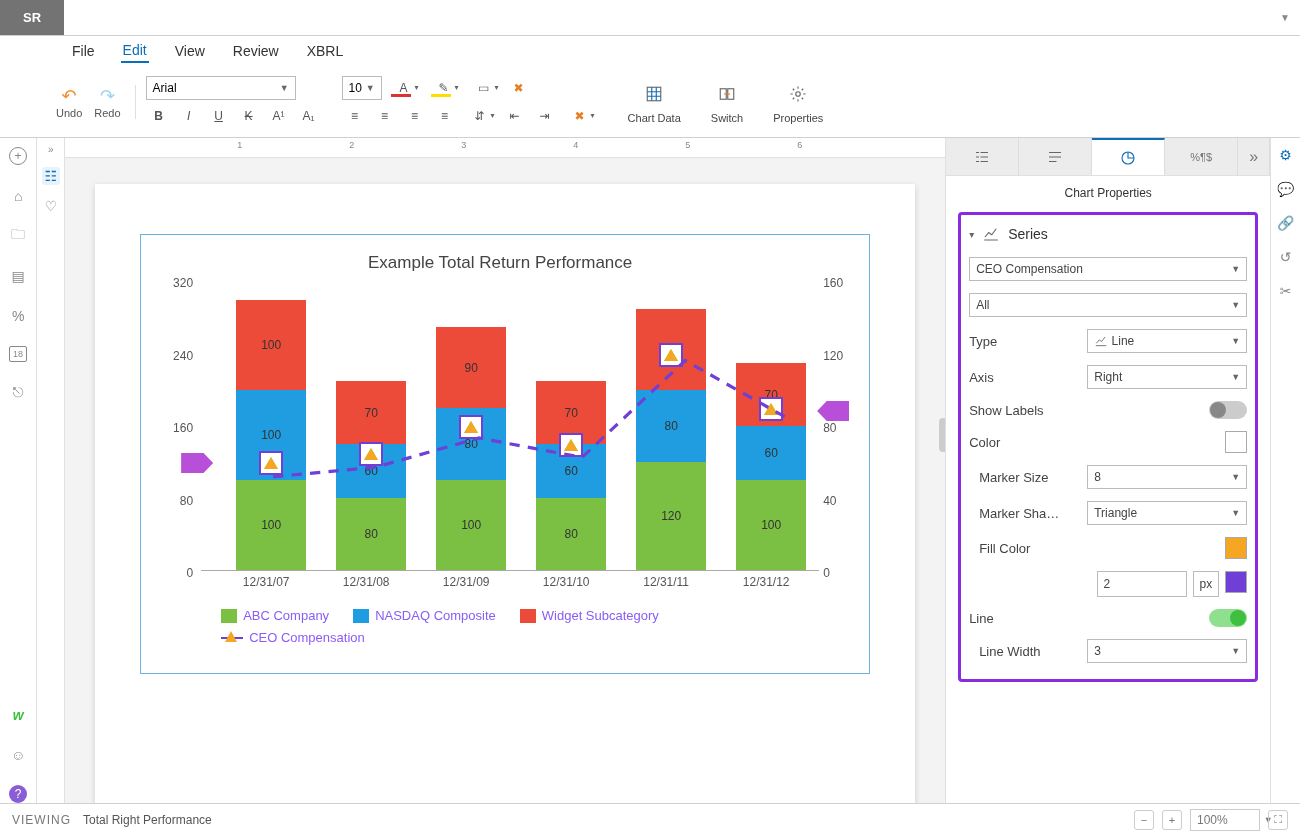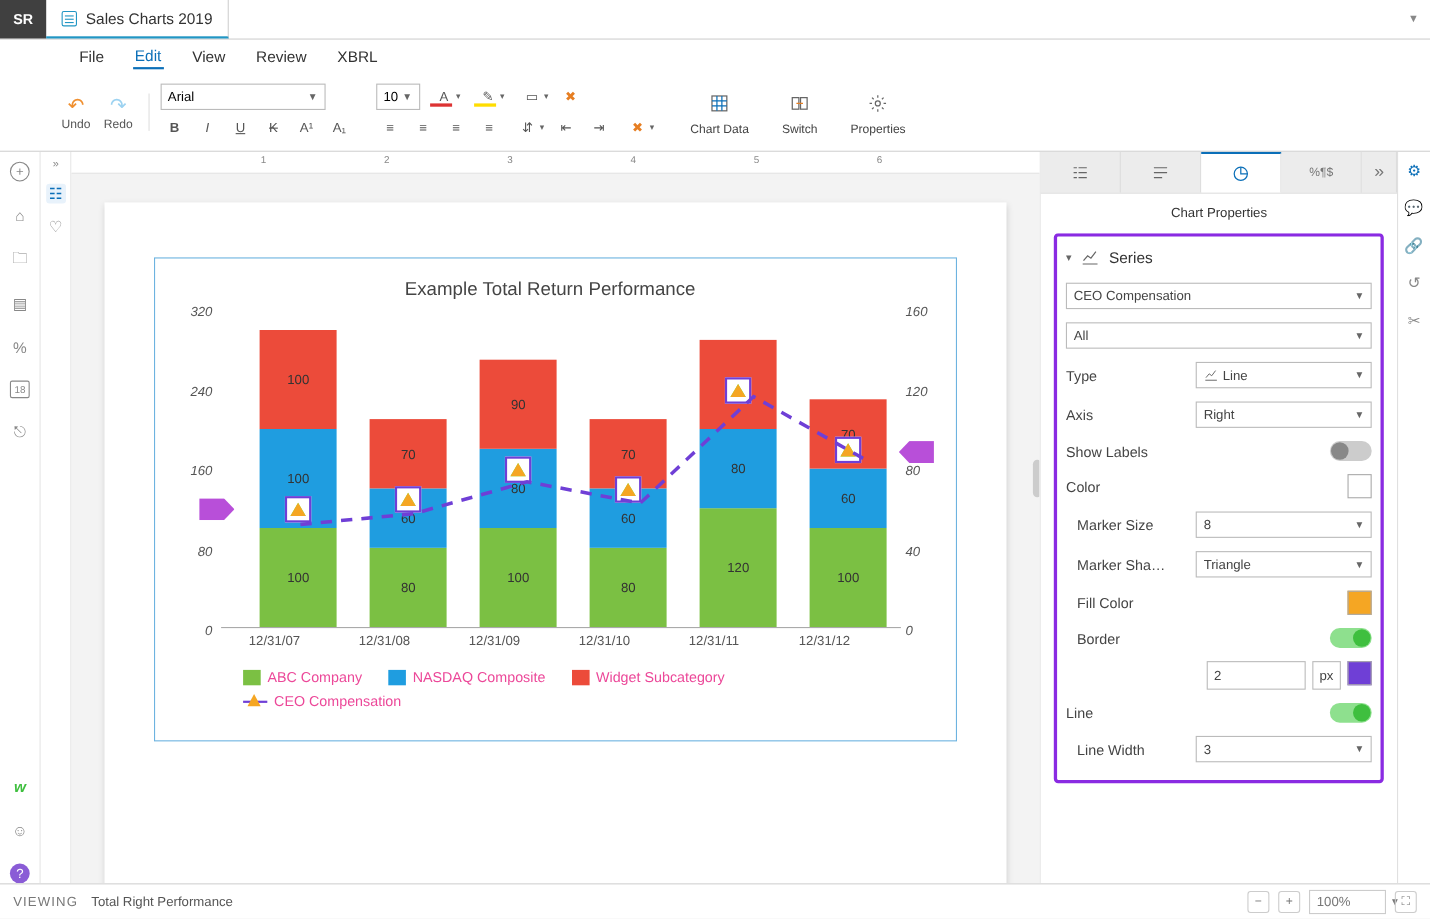--- a/index.html
+++ b/index.html
@@ -1,20 +1,20 @@
 <!DOCTYPE html>
 <html><head>
 <meta charset="utf-8">
 <style>
 * { box-sizing: border-box; margin: 0; padding: 0; font-family: Arial, sans-serif; }
 body { width: 1300px; height: 835px; overflow: hidden; background: #fff; display: flex; flex-direction: column; }
 
 
 .titlebar { height: 36px; display: flex; align-items: stretch; border-bottom: 1px solid #d0d0d0; }
-.app-badge { width: 42px; background: #404040; color: #fff; display: flex; align-items: center; justify-content: center; font-weight: bold; font-size: 13px; }
+.app-badge { width: 64px; background: #737373; color: #fff; display: flex; align-items: center; justify-content: center; font-weight: bold; font-size: 13px; }
 .doc-tab { display: flex; align-items: center; gap: 8px; padding: 0 14px; border-right: 1px solid #d0d0d0; border-bottom: 2px solid #2196c4; font-size: 14px; color: #333; }
 .doc-tab .doc-icon { width: 14px; height: 14px; border: 1.5px solid #2196c4; border-radius: 2px; position: relative; }
 .doc-tab .doc-icon::before { content:''; position:absolute; left:2px; right:2px; top:3px; height:1px; background:#2196c4; box-shadow:0 3px 0 #2196c4, 0 6px 0 #2196c4; }
 .titlebar-spacer { flex: 1; }
 .titlebar-more { width: 30px; display:flex; align-items:center; justify-content:center; color:#888; font-size:10px; }
 
 
 .menubar { height: 30px; display: flex; align-items: center; padding: 0 60px 0 70px; gap: 24px; font-size: 14px; color: #333; border-bottom: 1px solid transparent; }
 .menubar .menu-item { padding: 3px 2px; cursor: pointer; }
 .menubar .menu-item.active { border-bottom: 2px solid #0b6fb8; color: #0b6fb8; }
@@ -58,33 +58,33 @@
 
 .canvas-wrap { flex:1; display:flex; overflow:hidden; }
 .canvas { flex:1; background:#f3f3f3; padding: 26px 30px 10px 30px; overflow:hidden; position:relative; }
 .page { width: 820px; height: 650px; background:#fff; box-shadow: 0 2px 6px rgba(0,0,0,0.15); padding: 50px 45px; font-size: 14px; color:#444; position:relative; }
 .chart-box { border: 1px solid #6db3e0; width: 730px; height: 440px; padding: 10px 20px 10px 10px; position:relative; }
 .chart-title { text-align:center; font-size:17px; color:#444; margin: 8px 0 10px; }
 .plot { position:relative; height: 310px; margin: 0 30px 0 50px; }
 .y-axis-left, .y-axis-right { position:absolute; top:0; bottom:20px; width:40px; font-size:12px; color:#555; }
 .y-axis-left { left:-48px; text-align:right; }
 .y-axis-right { right:-44px; text-align:left; }
-.y-tick { position:absolute; width:100%; transform:translateY(-50%);font-style:italic; }
+.y-tick { position:absolute; width:100%; transform:translateY(-50%); }
 .bars-area { position:absolute; left:0; right:0; top:0; bottom:22px; border-bottom:1px solid #aaa; }
 .bar-group { position:absolute; bottom:0; width:70px; }
 .bar-seg { position:absolute; left:0; width:100%; text-align:center; font-size:12px; color:#333; display:flex; align-items:center; justify-content:center; }
 .seg-green { background:#7bc043; }
 .seg-blue { background:#1f9de0; }
 .seg-red { background:#ec4b3a; color:#333; }
 .x-labels { position:absolute; left:0; right:0; bottom:-2px; height:20px; font-size:12px; color:#555; }
-.x-lab { position:absolute; width:80px; transform:translateX(-5px); }
+.x-lab { position:absolute; width:80px; text-align:center; transform:translateX(-5px); }
 .marker { position:absolute; width:24px; height:24px; background:#fff; border:2px solid #6f3fd6; display:flex; align-items:center; justify-content:center; transform:translate(-50%,-50%); }
 .marker .tri { width:0; height:0; border-left:7px solid transparent; border-right:7px solid transparent; border-bottom:12px solid #f5a623; filter: drop-shadow(0 0 0.5px #6f4); }
 .line-svg { position:absolute; left:0; top:0; width:100%; height:100%; pointer-events:none; }
-.legend { margin-top: 12px; font-size:13px; color:#ec4899; padding-left: 70px; line-height: 22px; }
+.legend { margin-top: 12px; font-size:13px; color:#8b5cf6; padding-left: 70px; line-height: 22px; }
 .legend-row { display:flex; gap: 24px; flex-wrap:wrap; }
 .legend-item { display:flex; align-items:center; gap:6px; }
 .swatch { width:16px; height:14px; }
 .hl-arrow { position:absolute; width:32px; height:20px; background:#b84fd9; }
 .hl-arrow.left { clip-path: polygon(0 0, 70% 0, 100% 50%, 70% 100%, 0 100%); }
 .hl-arrow.right { clip-path: polygon(100% 0, 30% 0, 0 50%, 30% 100%, 100% 100%); }
 
 
 .right-panel { width: 350px; background:#fff; border-left:1px solid #e0e0e0; display:flex; flex-direction:column; }
 .rp-tabs { height: 38px; display:flex; border-bottom:1px solid #e0e0e0; background:#ececec; align-items:stretch; }
@@ -123,24 +123,20 @@
 .zoom-box { border:1px solid #ccc; height:22px; width:70px; display:flex; align-items:center; padding:0 6px; font-size:12px;gap:36px; }
 .mini-scroll { position:absolute; right:-2px; top:260px; width:8px; height:34px; background:#ccc; border-radius:4px; }
 
 svg.icon { width:18px; height:18px; stroke:#666; fill:none; stroke-width:1.5; }
 </style>
 </head>
 <body>
 
 <div class="titlebar">
   <div class="app-badge">SR</div>
-  <div class="doc-tab">
-    <span class="doc-icon"></span>
-    <span>Sales Charts 2019</span>
-  </div>
   <div class="titlebar-spacer"></div>
   <div class="titlebar-more">▼</div>
 </div>
 
 <div class="menubar">
   <span class="menu-item">File</span>
   <span class="menu-item active">Edit</span>
   <span class="menu-item">View</span>
   <span class="menu-item">Review</span>
   <span class="menu-item">XBRL</span>
@@ -474,24 +470,20 @@
             <span>Marker Sha…</span>
           <div class="select-box">
               <span>Triangle</span>
               <span class="caret">▼</span>
             </div>
           </div>
         <div class="form-row indent">
             <span>Fill Color</span>
           <div class="color-chip" style="background:#f5a623"></div>
           </div>
-        <div class="form-row indent">
-            <span>Border</span>
-          <div class="toggle on"></div>
-          </div>
         <div class="form-row indent" style="justify-content:flex-end">
           <div class="unit-row">
             <div class="input-box">2</div>
             <div class="unit-lab">px</div>
             <div class="color-chip" style="background:#6f3fd6"></div>
           </div>
         </div>
         <div class="form-row">
             <span>Line</span>
           <div class="toggle on"></div>

